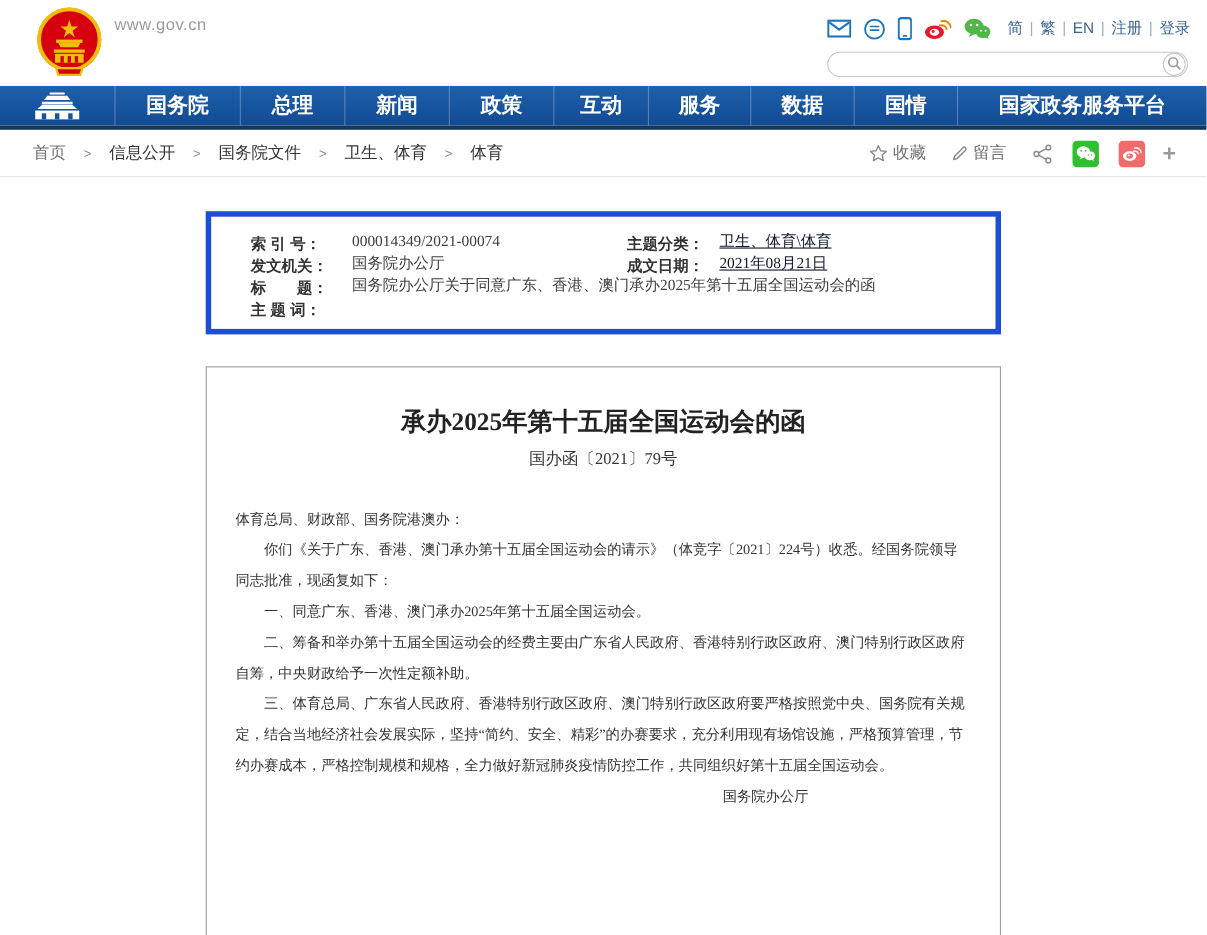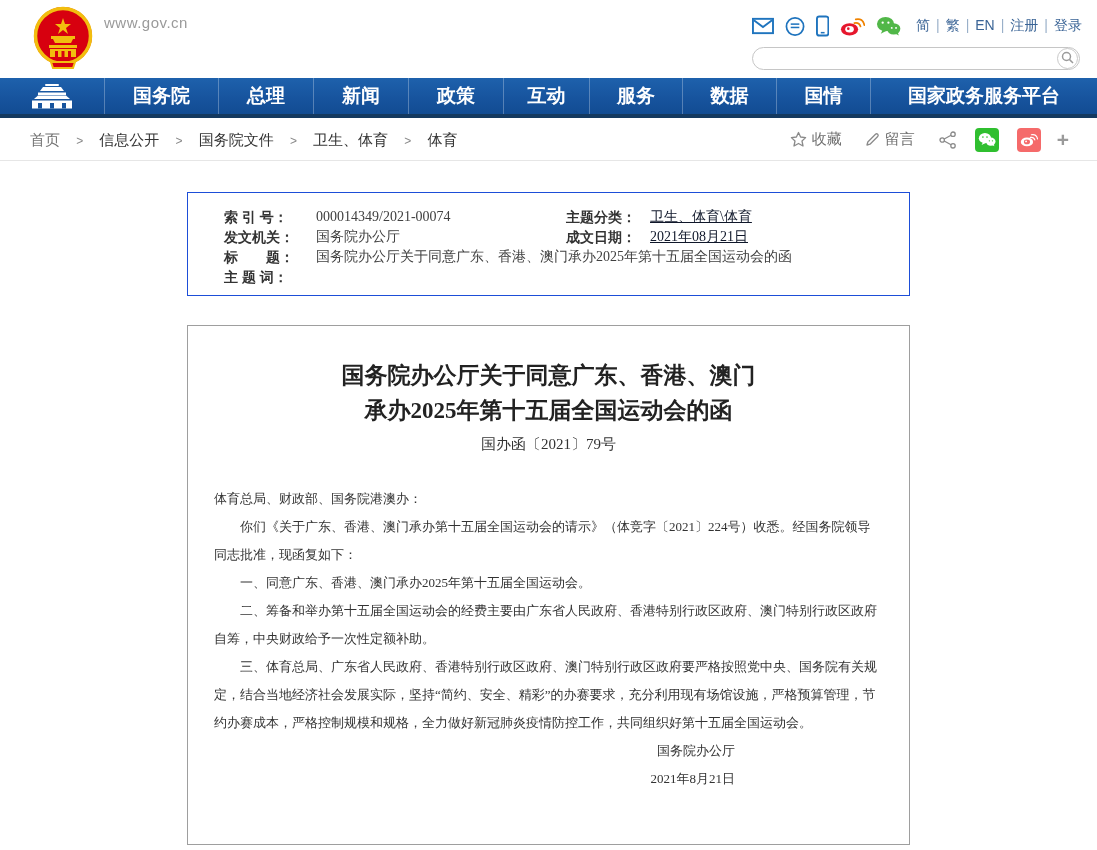--- a/index.html
+++ b/index.html
@@ -47,21 +47,21 @@
   .page-actions .action { display:flex; align-items:center; color:#707070; font-size:15px; margin-left:22px; cursor:pointer; }
   .page-actions .action em { font-style:normal; margin-left:5px; }
   .page-actions .share-svg { margin-left:24px; cursor:pointer; }
   .badge { width:24px; height:24px; border-radius:4px; display:flex; align-items:center; justify-content:center;
     margin-left:18px; cursor:pointer; }
   .badge.wechat { background:#2FBF2F; }
   .badge.weibo { background:#F56A6A; }
   .plus { font-size:21px; color:#9a9a9a; margin-left:16px; cursor:pointer; font-weight:bold; }
 
   
-  .meta { width:723px; margin:31px auto 0; border:1px solid #1d4ed8; border-collapse:separate;
+  .meta { width:723px; margin:31px auto 0; border:5px solid #1d4ed8; border-collapse:separate;
     padding:14px 8px 8px 36px; display:block; }
   .meta table { border-collapse:collapse; width:100%; }
   .meta td { font-size:14px; line-height:20px; vertical-align:top; padding:0; white-space:nowrap; }
   .meta td.lab { font-weight:bold; color:#333; width:92px; font-family:"Liberation Sans",sans-serif; }
   .meta td.lab2 { font-weight:bold; color:#333; width:84px; }
   .meta td.val { font-family:"Liberation Serif",serif; color:#404040; width:250px; }
   .meta td.val2 { font-family:"Liberation Serif",serif; color:#0f172a;text-decoration:underline; }
 
   .doc { width:723px; margin:29px auto 0; border:1px solid #9e9e9e; min-height:520px;
     padding:32px 26px 40px; font-family:"Liberation Serif",serif; }
@@ -244,25 +244,23 @@
     <tr>
       <td class="lab">主 题 词：</td>
       <td class="val" colspan="3"></td>
     </tr>
   </tbody>
     </table>
 </div>
 
 <div class="doc">
   <div class="doc-title">
-    <div>国务院办公厅关于同意广东、香港、澳门</div>
     <div>承办2025年第十五届全国运动会的函</div>
   </div>
   <div class="doc-number">国办函〔2021〕79号</div>
   <p class="salutation">体育总局、财政部、国务院港澳办：</p>
   <p class="indent">你们《关于广东、香港、澳门承办第十五届全国运动会的请示》（体竞字〔2021〕224号）收悉。经国务院领导同志批准，现函复如下：</p>
   <p class="indent">一、同意广东、香港、澳门承办2025年第十五届全国运动会。</p>
   <p class="indent">二、筹备和举办第十五届全国运动会的经费主要由广东省人民政府、香港特别行政区政府、澳门特别行政区政府自筹，中央财政给予一次性定额补助。</p>
   <p class="indent">三、体育总局、广东省人民政府、香港特别行政区政府、澳门特别行政区政府要严格按照党中央、国务院有关规定，结合当地经济社会发展实际，坚持“简约、安全、精彩”的办赛要求，充分利用现有场馆设施，严格预算管理，节约办赛成本，严格控制规模和规格，全力做好新冠肺炎疫情防控工作，共同组织好第十五届全国运动会。</p>
   <p class="sig">国务院办公厅</p>
-  <p class="sig">2021年8月21日</p>
 
 </div>
 
 </body></html>

